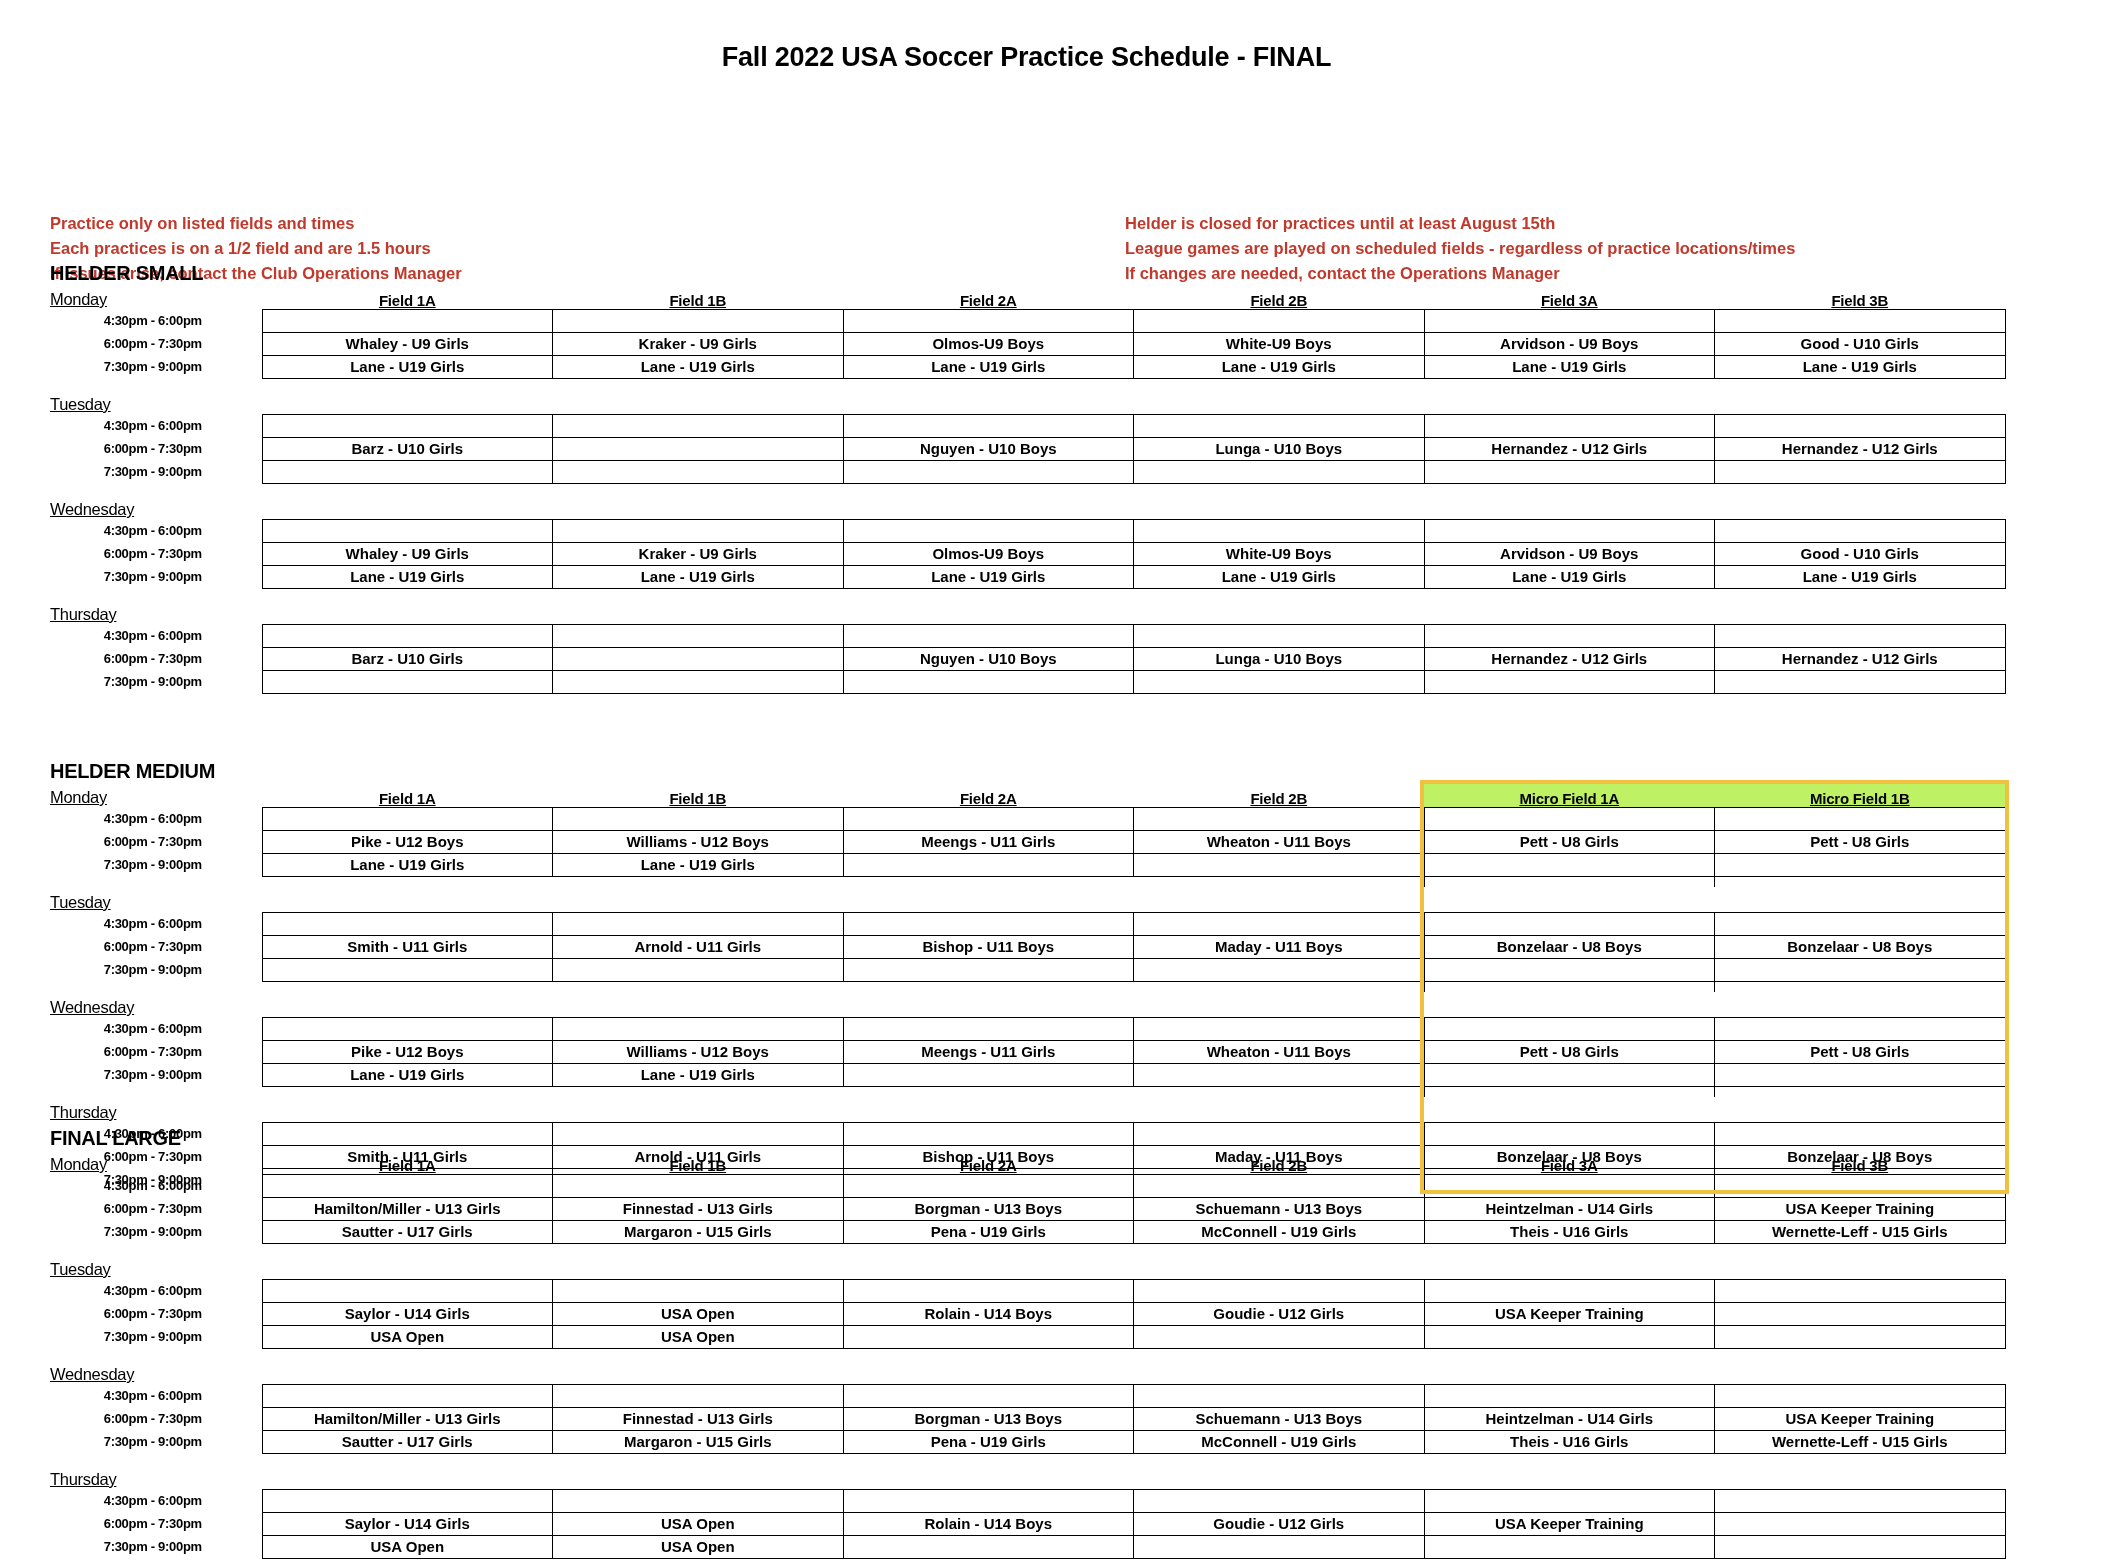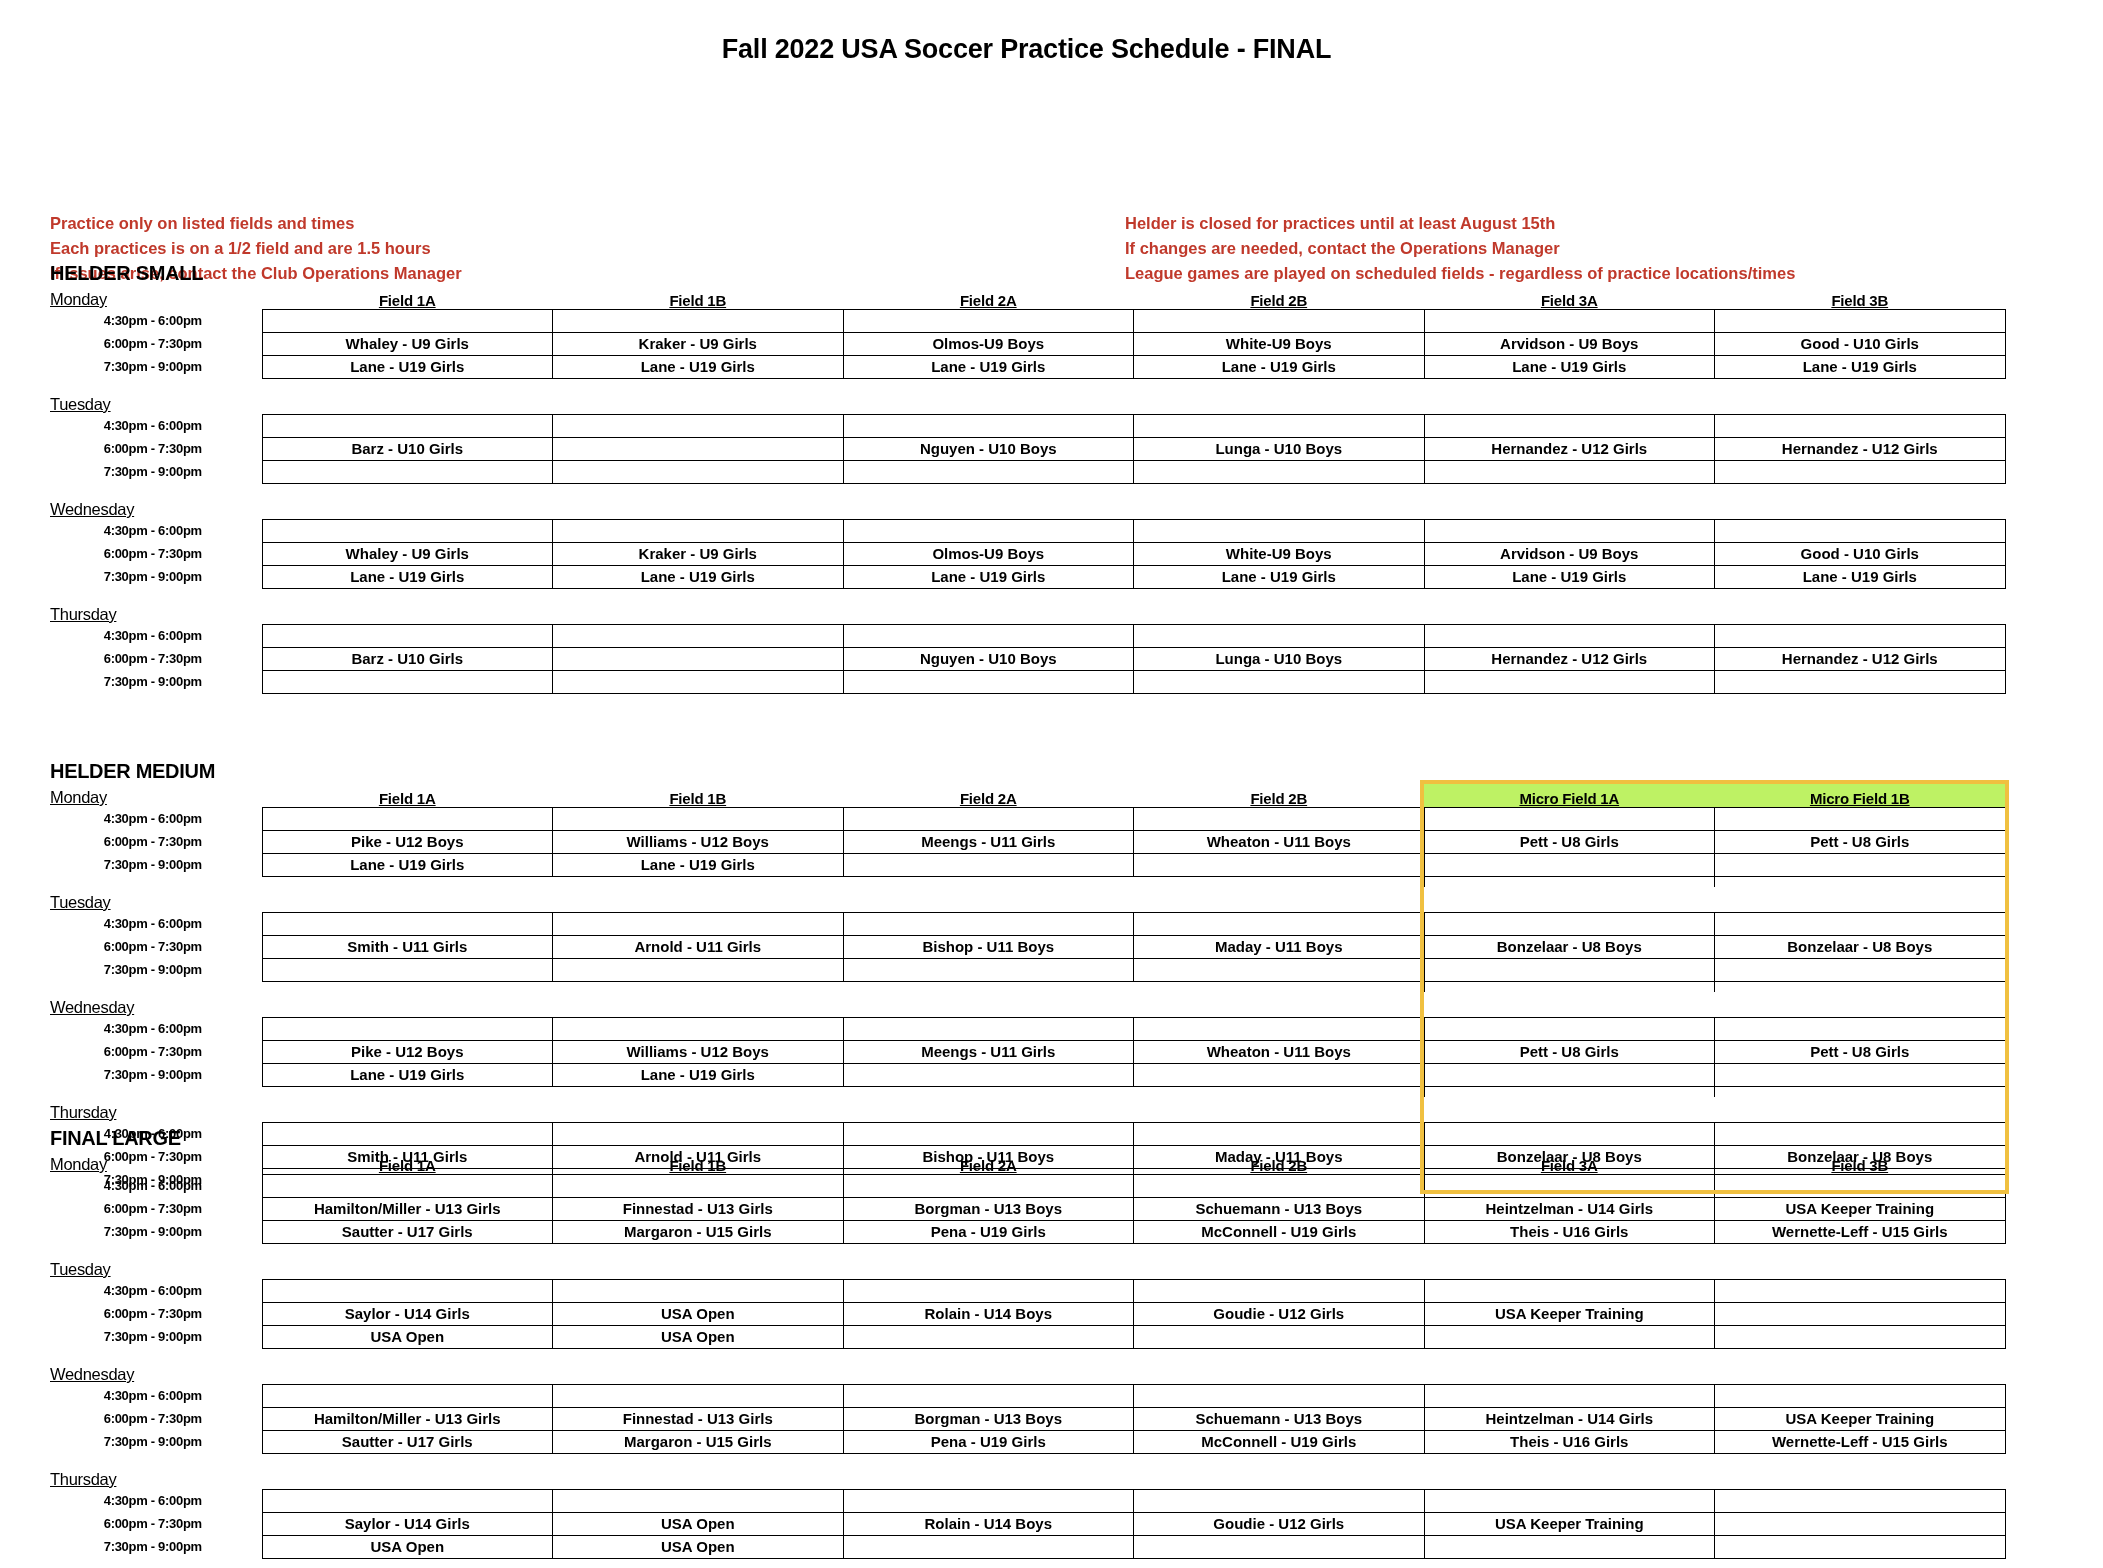--- a/index.html
+++ b/index.html
@@ -11,21 +11,21 @@
     width: 2103px; height: 1568px;
     font-family: "Liberation Sans", sans-serif;
     color: #000000;
     position: relative;
     overflow: hidden;
   }
   .page {
     position: absolute;
     left: 0; top: 0;
     width: 2103px; height: 1568px;
-    padding: 8px;
+    padding: 16px;
   }
 
   
   .title {
     text-align: center;
     font-size: 27px;
     font-weight: bold;
     letter-spacing: -0.2px;
     padding-top: 26px;
     margin-left: -50px;
@@ -141,22 +141,22 @@
   <div class="title">Fall 2022 USA Soccer Practice Schedule - FINAL</div>
 
   <div class="notes">
     <div class="notes-col left">
       <div class="note-line">Practice only on listed fields and times</div>
       <div class="note-line">Each practices is on a 1/2 field and are 1.5 hours</div>
       <div class="note-line">If issues arise, contact the Club Operations Manager</div>
     </div>
     <div class="notes-col right">
       <div class="note-line">Helder is closed for practices until at least August 15th</div>
+      <div class="note-line">League games are played on scheduled fields - regardless of practice locations/times</div>
       <div class="note-line">If changes are needed, contact the Operations Manager</div>
-      <div class="note-line">League games are played on scheduled fields - regardless of practice locations/times</div>
     </div>
   </div>
 
   <div id="sections-root">
       <div class="section" style="top: 262px;">
         <div class="section-title">HELDER SMALL</div>
         <table class="sched">
           <colgroup>
             <col class="c-time">
             <col class="c-f">

